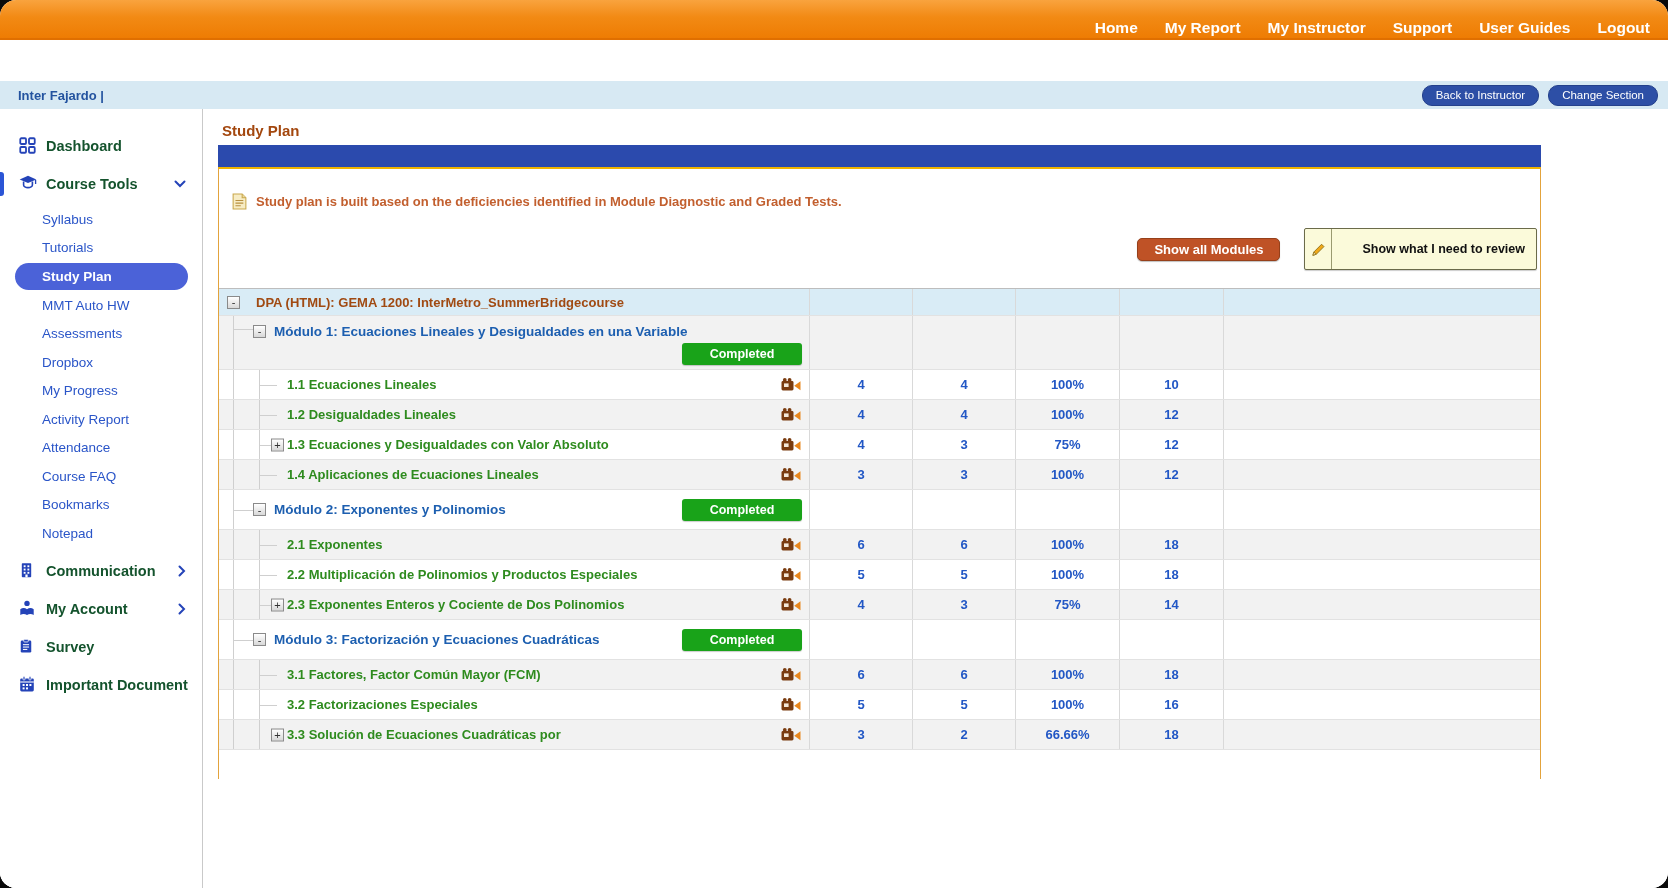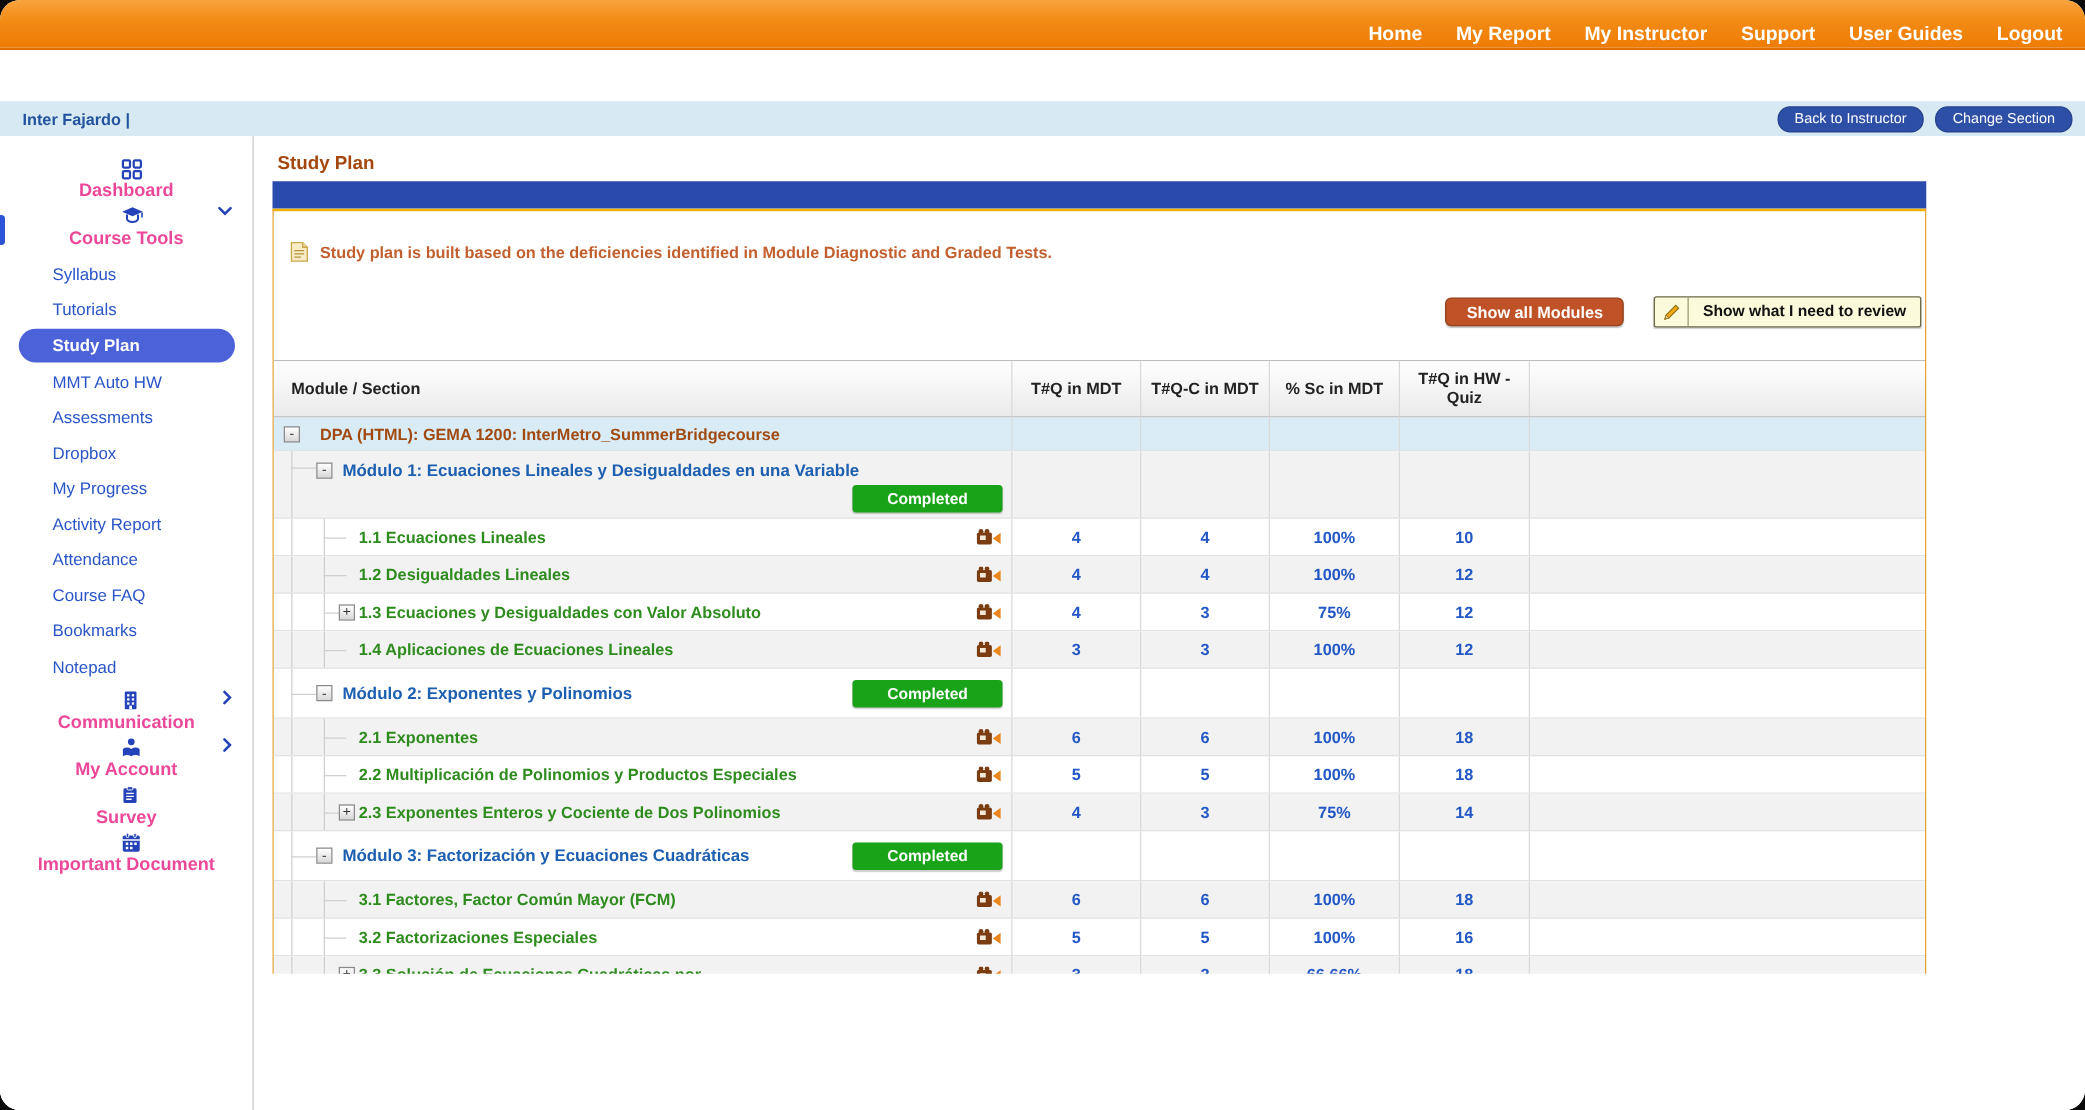--- a/index.html
+++ b/index.html
@@ -16,40 +16,40 @@
   .username { color:#23539f; font-weight:bold; font-size:13px; padding-left:18px; }
   .userbar-buttons { margin-left:auto; display:flex; gap:9px; padding-right:10px; }
   .pill { background:#2d4fa6; color:#fff; border:1px solid #24418c; border-radius:10px; height:21px; padding:0 13px; font-size:11.5px; font-family:inherit; cursor:pointer; }
 
   
   .content { display:flex; height:820px; background:#fff; }
   .sidebar { width:203px; border-right:1px solid #c9c9c9; padding-top:18px; background:#fff; flex:none; }
   .main { flex:1; padding-left:15px; }
 
   
-  .side-item { position:relative; display:flex; align-items:center; height:38px; color:#ec4899; font-weight:bold; font-size:14.5px; cursor:pointer;flex-direction:column; }
+  .side-item { position:relative; display:flex; align-items:center; height:38px; color:#14532d; font-weight:bold; font-size:14.5px; cursor:pointer; }
   .side-item .sicon { width:18px; height:18px; margin-left:19px; margin-right:9px; flex:none; display:inline-flex; }
   .side-item .chev { position:absolute; right:16px; display:inline-flex; }
   .active-bar { position:absolute; left:0; top:7px; width:4px; height:24px; background:#2b55d6; border-radius:0 3px 3px 0; }
   .sub-list { padding:2px 0 4px; }
   .sub-item { display:flex; align-items:center; height:28.5px; padding-left:42px; color:#2a55c8; font-size:13.5px; cursor:pointer; }
   .sub-item.selected { background:#4b62d8; color:#fff; font-weight:bold; border-radius:14px; margin:1px 14px 1px 15px; padding-left:27px; height:27px; }
 
   
   .page-title { font-size:15px; font-weight:bold; color:#a3470e; margin:13px 0 6px 4px; }
   .blue-band { width:1323px; height:22px; background:#2b4aad; }
 
   
   .panel { width:1323px; height:612px; border:1px solid #e3a33c; border-top:2px solid #f0b400; border-bottom:none; overflow:hidden; background:#fff; }
   .note-row { display:flex; align-items:center; gap:9px; padding:27px 0 0 13px; height:37px; }
   .note-icon { display:inline-flex; flex:none; }
   .note-text { color:#c25f2e; font-size:13px; font-weight:bold; }
   .actions-row { display:flex; justify-content:flex-end; align-items:center; gap:24px; margin-top:30px; padding-right:3px; height:26px; }
   .btn-orange { background:#bf5226; border:1px solid #96401a; border-radius:5px; color:#fff; font-weight:bold; font-size:13px; font-family:inherit; height:23px; padding:0 16px; cursor:pointer; box-shadow:0 1px 1px rgba(0,0,0,.25); }
-  .btn-review { display:flex; align-items:stretch; background:#fbfada; border:1px solid #6b6b4a; height:25px; cursor:pointer; padding:0; font-family:inherit; border-radius:2px; box-shadow:0 1px 1px rgba(0,0,0,.2); }
+  .btn-review { display:flex; align-items:stretch; background:#fbfada; border:1px solid #6b6b4a; height:42px; cursor:pointer; padding:0; font-family:inherit; border-radius:2px; box-shadow:0 1px 1px rgba(0,0,0,.2);gap:19px; }
   .pencil-box { width:27px; display:flex; align-items:center; justify-content:center; border-right:1px solid #9a9a70; }
   .review-label { display:flex; align-items:center; padding:0 11px; font-size:12.5px; font-weight:bold; color:#111; }
 
   
   .table { margin-top:26px; border-top:1px solid #bdbdbd; font-size:13px; }
   .trow { display:grid; grid-template-columns:590px 103px 103px 104px 104px 1fr; border-bottom:1px solid #e2e2e2; }
   .tc { position:relative; display:flex; align-items:center; }
   .cnum, .cfill { border-left:1px solid #d9d9d9; justify-content:center; }
   .thead { height:45px; background:linear-gradient(#ffffff, #eaeaea); border-bottom:1px solid #b5b5b5; }
   .thead .tc { font-weight:bold; color:#222; text-align:center; line-height:1.15; }
@@ -260,28 +260,20 @@
                   <path d="M2 14.2 L3.1 10.6 L11.3 2.4 L13.8 4.9 L5.6 13.1 Z" fill="#f0a818" stroke="#8a6a10" stroke-width="0.9"></path>
                   <path d="M2 14.2 L3.1 10.6 L5.6 13.1 Z" fill="#e8d6a0" stroke="#8a6a10" stroke-width="0.7"></path>
                 </svg>
             </span>
             <span class="review-label">Show what I need to review</span>
           </button>
         </div>
 
         <div class="table">
 
-          <div class="trow thead">
-            <div class="tc c1">Module / Section</div>
-            <div class="tc cnum">T#Q in MDT</div>
-            <div class="tc cnum">T#Q-C in MDT</div>
-            <div class="tc cnum">% Sc in MDT</div>
-            <div class="tc cnum">T#Q in HW - Quiz</div>
-            <div class="tc cfill"></div>
-          </div>
 
           <div class="trow course">
             <div class="tc c1">
               <span class="xbox root">-</span>
               <span class="course-label">DPA (HTML): GEMA 1200: InterMetro_SummerBridgecourse</span>
             </div>
             <div class="tc cnum"></div>
               <div class="tc cnum"></div>
               <div class="tc cnum"></div>
               <div class="tc cnum"></div>

